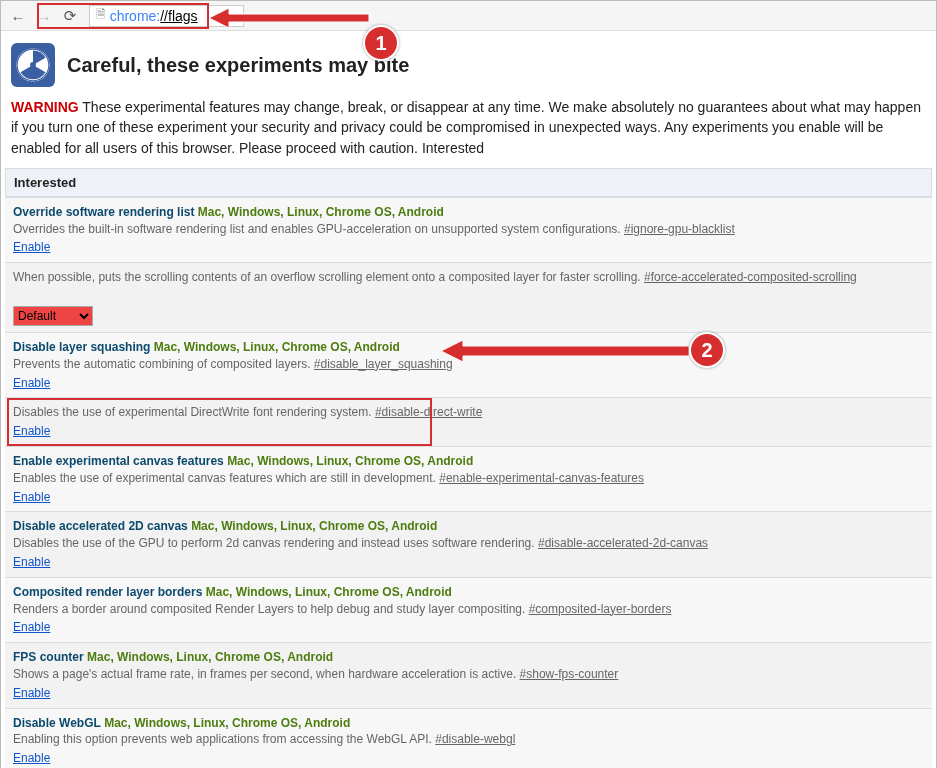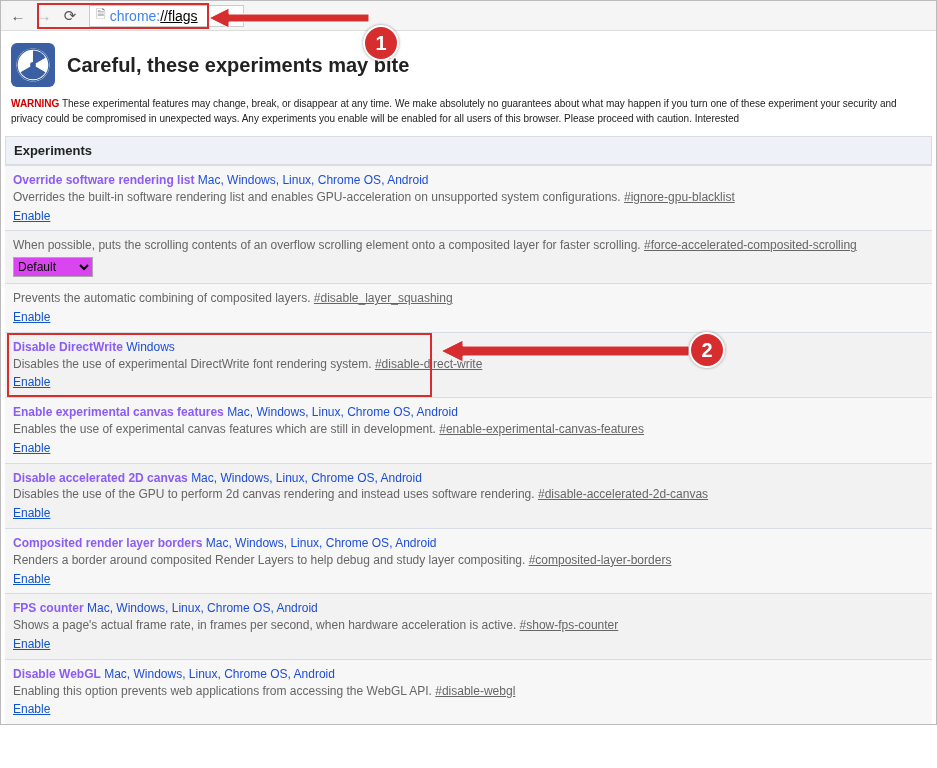--- a/index.html
+++ b/index.html
@@ -8,32 +8,32 @@
 .nav-btn { width: 22px; height: 22px; display: flex; align-items: center; justify-content: center; color: #555; font-size: 15px; }
 .url-box { flex: 0 0 155px; height: 22px; border: 1px solid #ccc; background: #fff; display: flex; align-items: center; padding: 0 6px; font-size: 14px; color: #000; margin-left: 4px; position: relative; }
 .url-box .doc-icon { font-size: 12px; color: #888; margin-right: 4px; }
 .url-highlight { color: #000; text-decoration: underline; }
 .annot-box-1 { position: absolute; border: 2px solid #d62e2e; pointer-events: none; }
 .annot-circle { position: absolute; width: 36px; height: 36px; border-radius: 50%; background: #d62e2e; border: 2px solid #fff; box-shadow:0 0 3px rgba(0,0,0,.4); color:#fff; display:flex; align-items:center; justify-content:center; font-size: 20px; font-weight: bold; }
 .header { display: flex; align-items: center; gap: 12px; padding: 12px 10px 10px 10px; }
 .radio-icon { width: 44px; height: 44px; background: #3a5fa3; border-radius: 6px; display: flex; align-items: center; justify-content: center; position: relative; }
 .radio-icon svg { width: 36px; height: 36px; }
 h1 { font-size: 20px; font-weight: bold; }
-.warning-block { padding: 0 10px 10px 10px; font-size: 10px; line-height: 1.45; }
+.warning-block { padding: 0 10px 10px 10px; font-size: 14px; line-height: 1.45; }
 .warning-block b { color: #c00; font-weight: bold; }
 .section-head { background: #eef2f8; border: 1px solid #d8dde3; padding: 6px 8px; font-weight: bold; font-size: 13px; margin: 0 4px; }
 .experiments { margin: 0 4px; }
 .exp { border-top: 1px solid #d8dde3; padding: 6px 8px; font-size: 12px; line-height: 1.4; background: #f7f7f7; position: relative; }
 .exp:nth-child(even) { background: #f2f2f2; }
-.exp .title { font-weight: bold; color: #8b5cf6; }
-.exp .plat { color: #1d4ed8; font-weight: normal; }
+.exp .title { font-weight: bold; color: #0c4a6e; }
+.exp .plat { color: #4d7c0f; font-weight: bold; }
 .exp .desc { color: #666; }
 .exp a.anchor { color: #666; }
 .exp a.enable { color: #15c; display: inline-block; margin-top: 2px; }
-.exp select { margin-top: 3px; font-size: 12px; border:1px solid #aaa; background:#d946ef; height:20px; min-width:80px; }
+.exp select { margin-top: 20px; font-size: 12px; border:1px solid #aaa; background:#ef4444; height:20px; min-width:80px; }
 .highlight-box { border: 2px solid #d62e2e; position: absolute; pointer-events: none; }
 .border-outer { border: 1px solid #bbb; width: 937px; position: relative; }
 svg.arrow path, svg.arrow polygon { fill: #d62e2e; }
 </style>
 </head>
 <body>
 
 <div class="border-outer">
 
   <div class="toolbar">
@@ -67,41 +67,41 @@
           <path d="M50 50 L15.4 30 A40 40 0 0 0 15.4 70 Z" fill="none"></path>
         </svg>
     </div>
     <h1>Careful, these experiments may bite</h1>
   </div>
 
   <div class="warning-block">
     <b>WARNING</b><span> These experimental features may change, break, or disappear at any time. We make absolutely no guarantees about what may happen if you turn one of these experiment your security and privacy could be compromised in unexpected ways. Any experiments you enable will be enabled for all users of this browser. Please proceed with caution. Interested</span>
   </div>
 
-  <div class="section-head">Experiments</div>
+  <div class="section-head">Interested</div>
 
   <div class="experiments" id="experiments-container">
       <div class="exp">
     <div><span class="title">Override software rendering list</span> <span class="plat">Mac, Windows, Linux, Chrome OS, Android</span></div>
     <div class="desc">Overrides the built-in software rendering list and enables GPU-acceleration on unsupported system configurations. <a href="#" class="anchor">#ignore-gpu-blacklist</a></div>
     <a href="#" class="enable">Enable</a>
     
   </div>
       <div class="exp">
     <div class="desc">When possible, puts the scrolling contents of an overflow scrolling element onto a composited layer for faster scrolling. <a href="#" class="anchor">#force-accelerated-composited-scrolling</a></div>
     <select><option>Default</option></select>
     
   </div>
       <div class="exp">
+    <div><span class="title">Disable layer squashing</span> <span class="plat">Mac, Windows, Linux, Chrome OS, Android</span></div>
     <div class="desc">Prevents the automatic combining of composited layers. <a href="#" class="anchor">#disable_layer_squashing</a></div>
     <a href="#" class="enable">Enable</a>
     
   </div>
       <div class="exp">
-    <div><span class="title">Disable DirectWrite</span> <span class="plat">Windows</span></div>
     <div class="desc">Disables the use of experimental DirectWrite font rendering system. <a href="#" class="anchor">#disable-direct-write</a></div>
     <a href="#" class="enable">Enable</a>
     <div class="highlight-box" style="left:2px;top:0;right:500px;bottom:0;"></div>
   </div>
       <div class="exp">
     <div><span class="title">Enable experimental canvas features</span> <span class="plat">Mac, Windows, Linux, Chrome OS, Android</span></div>
     <div class="desc">Enables the use of experimental canvas features which are still in development. <a href="#" class="anchor">#enable-experimental-canvas-features</a></div>
     <a href="#" class="enable">Enable</a>
     
   </div>

